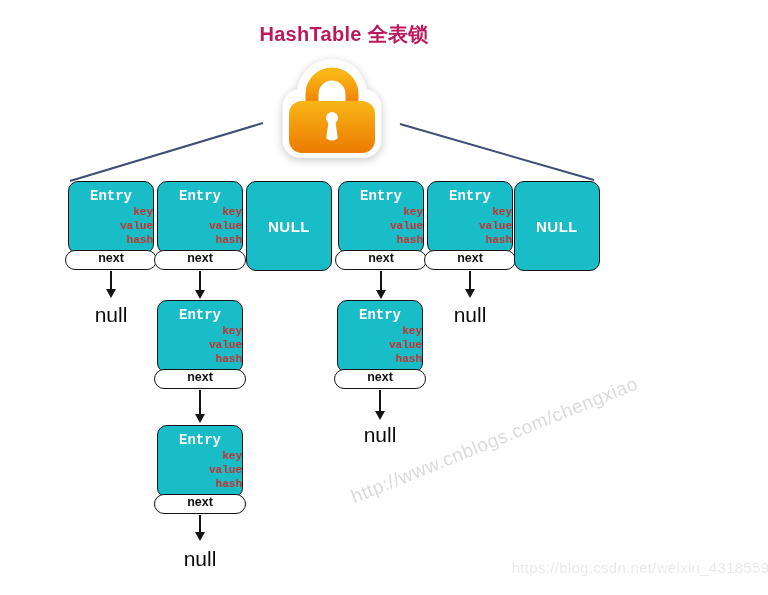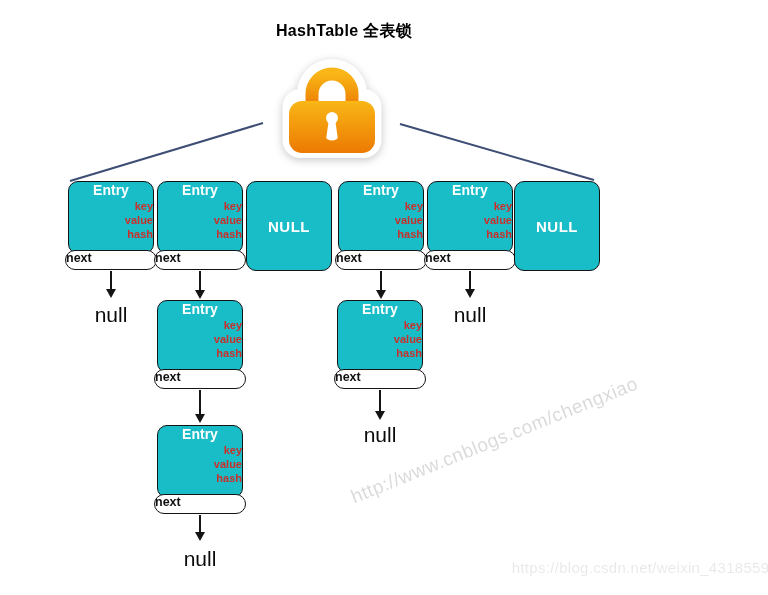--- a/index.html
+++ b/index.html
@@ -3,38 +3,40 @@
 <meta charset="utf-8">
 <style>
   html,body{margin:0;padding:0;background:#fff;}
   .canvas{
     position:relative; width:768px; height:595px; overflow:hidden;
     background:#ffffff;
     font-family:"Liberation Sans","DejaVu Sans",sans-serif;
   }
   .title{
     position:absolute; top:21px; left:0; width:688px;
-    text-align:center; font-size:16px; font-weight:bold; color:#000000;
+    text-align:center; font-size:20px; font-weight:bold; color:#be185d;
     letter-spacing:.3px;
   }
   .lines-svg{position:absolute; inset:0; width:768px; height:595px; pointer-events:none;}
   .lock-svg{position:absolute; left:280px; top:56px; width:104px; height:104px;
     filter:drop-shadow(0 2px 4px rgba(0,0,0,0.22));}
   
   .cell{position:absolute; width:86px;}
   .ebox{
     position:relative; height:73px; box-sizing:border-box;
     background:#19bdc7; border:1.6px solid #141414; border-radius:10px;
+    padding-top:6px;
+    font-family:Liberation Mono, monospace;
   }
   .etitle{color:#fff; font-weight:bold; font-size:14px; text-align:center; line-height:17px;}
   .efield{color:#c9302c; font-size:11px; font-weight:bold; line-height:14px; text-align:right;}
   .pill{
     position:absolute; left:-3px; right:-3px; top:69px; height:20px; box-sizing:border-box;
     background:#fff; border:1.7px solid #141414; border-radius:11px;
-    text-align:left; font-size:12.5px; font-weight:bold; line-height:15px; color:#101010;
+    text-align:center; font-size:12.5px; font-weight:bold; line-height:15px; color:#101010;
   }
   .nullbox{
     height:90px; box-sizing:border-box;
     background:#19bdc7; border:1.6px solid #141414; border-radius:10px;
     display:flex; align-items:center; justify-content:center;
     color:#fff; font-weight:bold; font-size:15px; letter-spacing:.5px;
   }
   .varrow{position:absolute; width:12px;}
   .varrow::before{
     content:''; position:absolute; left:5.25px; top:0; bottom:7px; width:1.6px; background:#141414;

